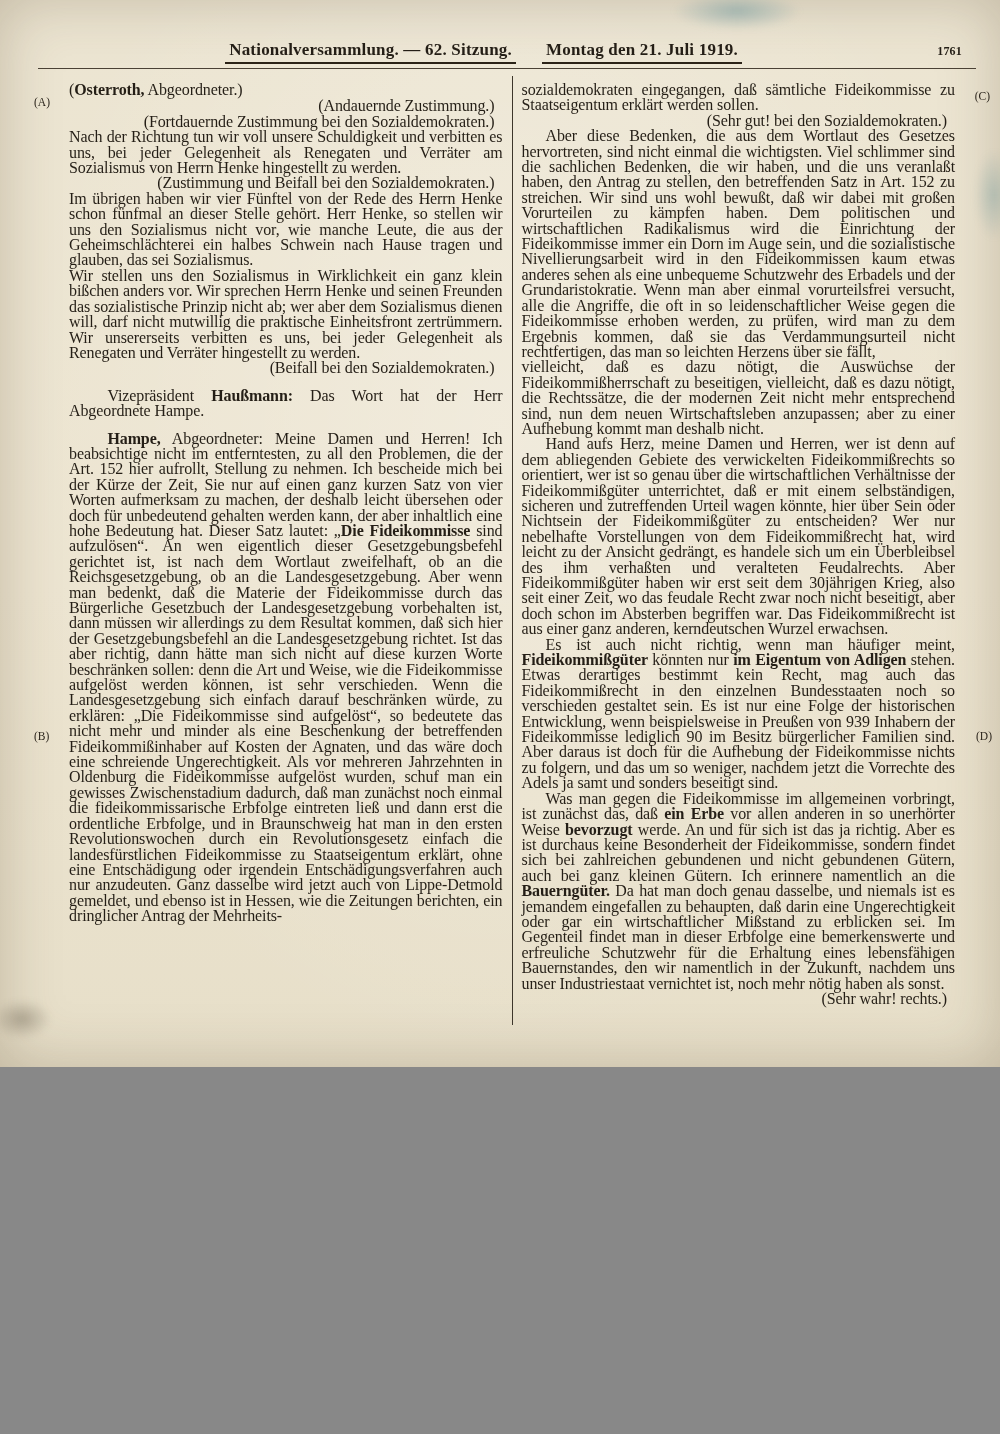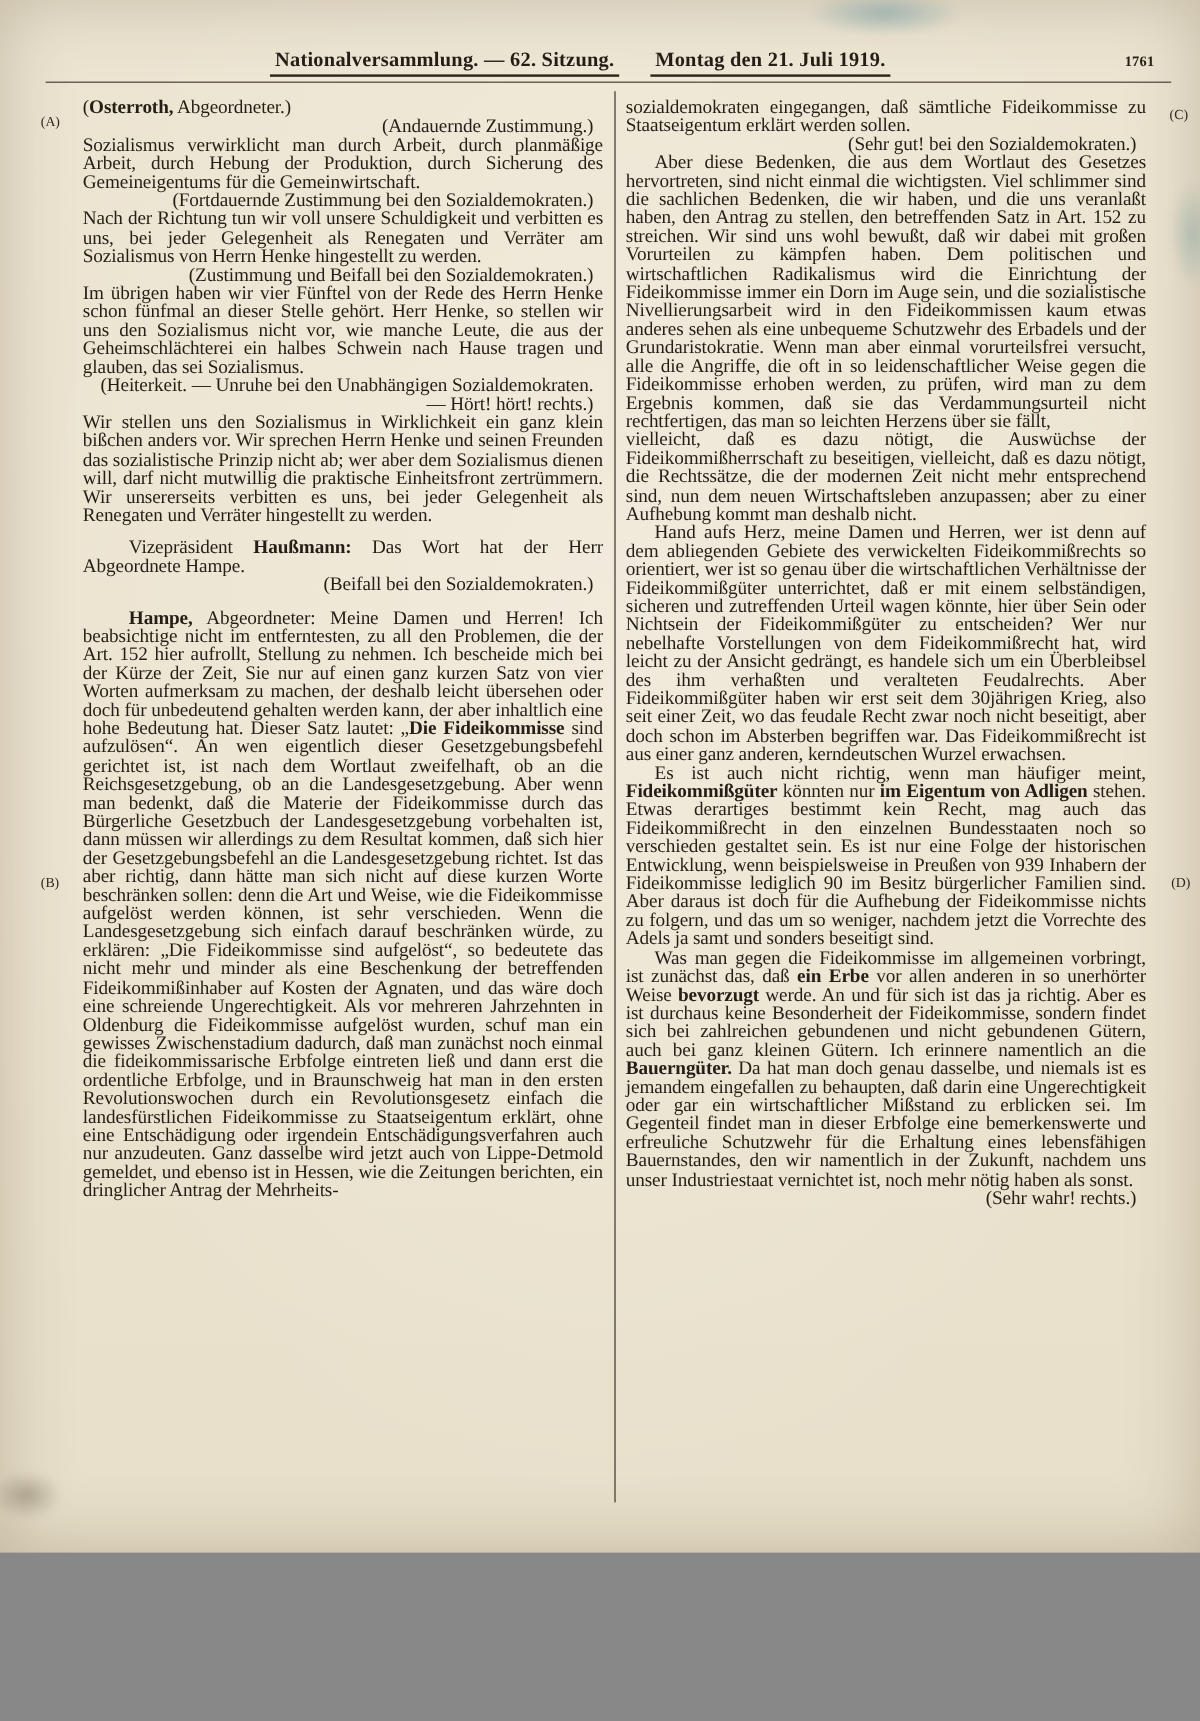--- a/index.html
+++ b/index.html
@@ -1,18 +1,18 @@
 <!DOCTYPE html>
 <html lang="de"><head>
 <meta charset="utf-8">
 <style>
   html,body{margin:0;padding:0;background:#888;}
   .page{
     position:relative;
-    width:1000px;height:1294px;
+    width:1000px;height:1067px;
     margin:0 auto;
     background:
       radial-gradient(ellipse at 50% 40%, rgba(255,255,255,0.25), rgba(0,0,0,0) 70%),
       linear-gradient(180deg,#ece5d2 0%, #ece4d0 55%, #e7dfc9 100%);
     box-shadow: inset 0 0 60px rgba(80,60,30,0.25);
     overflow:hidden;
     color:#241e16;
     font-family:"Liberation Serif","DejaVu Serif",serif;
   }
   
@@ -92,29 +92,27 @@
 
   <span class="marker m-a">(A)</span>
   <span class="marker m-b">(B)</span>
   <span class="marker m-c">(C)</span>
   <span class="marker m-d">(D)</span>
 
   <div class="content">
     <div class="col">
         <p class="para note"><span>(</span><span class="bold">Osterroth,</span><span> Abgeordneter.)</span></p>
         <p class="para stage"><span>(Andauernde Zustimmung.)</span></p>
-        <p class="para body"><span>Sozialismus verwirklicht man durch Arbeit, durch planmäßige Arbeit, durch Hebung der Produktion, durch Sicherung des Gemeineigentums für die Gemeinwirtschaft.</span></p>
         <p class="para stage"><span>(Fortdauernde Zustimmung bei den Sozialdemokraten.)</span></p>
         <p class="para body"><span>Nach der Richtung tun wir voll unsere Schuldigkeit und verbitten es uns, bei jeder Gelegenheit als Renegaten und Verräter am Sozialismus von Herrn Henke hingestellt zu werden.</span></p>
         <p class="para stage"><span>(Zustimmung und Beifall bei den Sozialdemokraten.)</span></p>
         <p class="para body"><span>Im übrigen haben wir vier Fünftel von der Rede des Herrn Henke schon fünfmal an dieser Stelle gehört. Herr Henke, so stellen wir uns den Sozialismus nicht vor, wie manche Leute, die aus der Geheimschlächterei ein halbes Schwein nach Hause tragen und glauben, das sei Sozialismus.</span></p>
-        <p class="para stage"><span>(Heiterkeit. — Unruhe bei den Unabhängigen Sozialdemokraten. — Hört! hört! rechts.)</span></p>
         <p class="para body"><span>Wir stellen uns den Sozialismus in Wirklichkeit ein ganz klein bißchen anders vor. Wir sprechen Herrn Henke und seinen Freunden das sozialistische Prinzip nicht ab; wer aber dem Sozialismus dienen will, darf nicht mutwillig die praktische Einheitsfront zertrümmern. Wir unsererseits verbitten es uns, bei jeder Gelegenheit als Renegaten und Verräter hingestellt zu werden.</span></p>
+        <p class="para stage"><span>(Beifall bei den Sozialdemokraten.)</span></p>
         <p class="para speaker"><span>Vizepräsident </span><span class="bold">Haußmann:</span><span> Das Wort hat der Herr Abgeordnete Hampe.</span></p>
-        <p class="para stage"><span>(Beifall bei den Sozialdemokraten.)</span></p>
         <p class="para speaker"><span class="bold">Hampe,</span><span> Abgeordneter: Meine Damen und Herren! Ich beabsichtige nicht im entferntesten, zu all den Problemen, die der Art. 152 hier aufrollt, Stellung zu nehmen. Ich bescheide mich bei der Kürze der Zeit, Sie nur auf einen ganz kurzen Satz von vier Worten aufmerksam zu machen, der deshalb leicht übersehen oder doch für unbedeutend gehalten werden kann, der aber inhaltlich eine hohe Bedeutung hat. Dieser Satz lautet: „</span><span class="bold">Die Fideikommisse</span><span> sind aufzulösen“. An wen eigentlich dieser Gesetzgebungsbefehl gerichtet ist, ist nach dem Wortlaut zweifelhaft, ob an die Reichsgesetzgebung, ob an die Landesgesetzgebung. Aber wenn man bedenkt, daß die Materie der Fideikommisse durch das Bürgerliche Gesetzbuch der Landesgesetzgebung vorbehalten ist, dann müssen wir allerdings zu dem Resultat kommen, daß sich hier der Gesetzgebungsbefehl an die Landesgesetzgebung richtet. Ist das aber richtig, dann hätte man sich nicht auf diese kurzen Worte beschränken sollen: denn die Art und Weise, wie die Fideikommisse aufgelöst werden können, ist sehr verschieden. Wenn die Landesgesetzgebung sich einfach darauf beschränken würde, zu erklären: „Die Fideikommisse sind aufgelöst“, so bedeutete das nicht mehr und minder als eine Beschenkung der betreffenden Fideikommißinhaber auf Kosten der Agnaten, und das wäre doch eine schreiende Ungerechtigkeit. Als vor mehreren Jahrzehnten in Oldenburg die Fideikommisse aufgelöst wurden, schuf man ein gewisses Zwischenstadium dadurch, daß man zunächst noch einmal die fideikommissarische Erbfolge eintreten ließ und dann erst die ordentliche Erbfolge, und in Braunschweig hat man in den ersten Revolutionswochen durch ein Revolutionsgesetz einfach die landesfürstlichen Fideikommisse zu Staatseigentum erklärt, ohne eine Entschädigung oder irgendein Entschädigungsverfahren auch nur anzudeuten. Ganz dasselbe wird jetzt auch von Lippe-Detmold gemeldet, und ebenso ist in Hessen, wie die Zeitungen berichten, ein dringlicher Antrag der Mehrheits-</span></p>
       </div>
     <div class="divider"></div>
     <div class="col">
         <p class="para body"><span>sozialdemokraten eingegangen, daß sämtliche Fideikommisse zu Staatseigentum erklärt werden sollen.</span></p>
         <p class="para stage"><span>(Sehr gut! bei den Sozialdemokraten.)</span></p>
         <p class="para body indent"><span>Aber diese Bedenken, die aus dem Wortlaut des Gesetzes hervortreten, sind nicht einmal die wichtigsten. Viel schlimmer sind die sachlichen Bedenken, die wir haben, und die uns veranlaßt haben, den Antrag zu stellen, den betreffenden Satz in Art. 152 zu streichen. Wir sind uns wohl bewußt, daß wir dabei mit großen Vorurteilen zu kämpfen haben. Dem politischen und wirtschaftlichen Radikalismus wird die Einrichtung der Fideikommisse immer ein Dorn im Auge sein, und die sozialistische Nivellierungsarbeit wird in den Fideikommissen kaum etwas anderes sehen als eine unbequeme Schutzwehr des Erbadels und der Grundaristokratie. Wenn man aber einmal vorurteilsfrei versucht, alle die Angriffe, die oft in so leidenschaftlicher Weise gegen die Fideikommisse erhoben werden, zu prüfen, wird man zu dem Ergebnis kommen, daß sie das Verdammungsurteil nicht rechtfertigen, das man so leichten Herzens über sie fällt,</span></p>
         <p class="para body"><span>vielleicht, daß es dazu nötigt, die Auswüchse der Fideikommißherrschaft zu beseitigen, vielleicht, daß es dazu nötigt, die Rechtssätze, die der modernen Zeit nicht mehr entsprechend sind, nun dem neuen Wirtschaftsleben anzupassen; aber zu einer Aufhebung kommt man deshalb nicht.</span></p>
         <p class="para body indent"><span>Hand aufs Herz, meine Damen und Herren, wer ist denn auf dem abliegenden Gebiete des verwickelten Fideikommißrechts so orientiert, wer ist so genau über die wirtschaftlichen Verhältnisse der Fideikommißgüter unterrichtet, daß er mit einem selbständigen, sicheren und zutreffenden Urteil wagen könnte, hier über Sein oder Nichtsein der Fideikommißgüter zu entscheiden? Wer nur nebelhafte Vorstellungen von dem Fideikommißrecht hat, wird leicht zu der Ansicht gedrängt, es handele sich um ein Überbleibsel des ihm verhaßten und veralteten Feudalrechts. Aber Fideikommißgüter haben wir erst seit dem 30jährigen Krieg, also seit einer Zeit, wo das feudale Recht zwar noch nicht beseitigt, aber doch schon im Absterben begriffen war. Das Fideikommißrecht ist aus einer ganz anderen, kerndeutschen Wurzel erwachsen.</span></p>
         <p class="para body indent"><span>Es ist auch nicht richtig, wenn man häufiger meint, </span><span class="bold">Fideikommißgüter</span><span> könnten nur </span><span class="bold">im Eigentum von Adligen</span><span> stehen. Etwas derartiges bestimmt kein Recht, mag auch das Fideikommißrecht in den einzelnen Bundesstaaten noch so verschieden gestaltet sein. Es ist nur eine Folge der historischen Entwicklung, wenn beispielsweise in Preußen von 939 Inhabern der Fideikommisse lediglich 90 im Besitz bürgerlicher Familien sind. Aber daraus ist doch für die Aufhebung der Fideikommisse nichts zu folgern, und das um so weniger, nachdem jetzt die Vorrechte des Adels ja samt und sonders beseitigt sind.</span></p>

